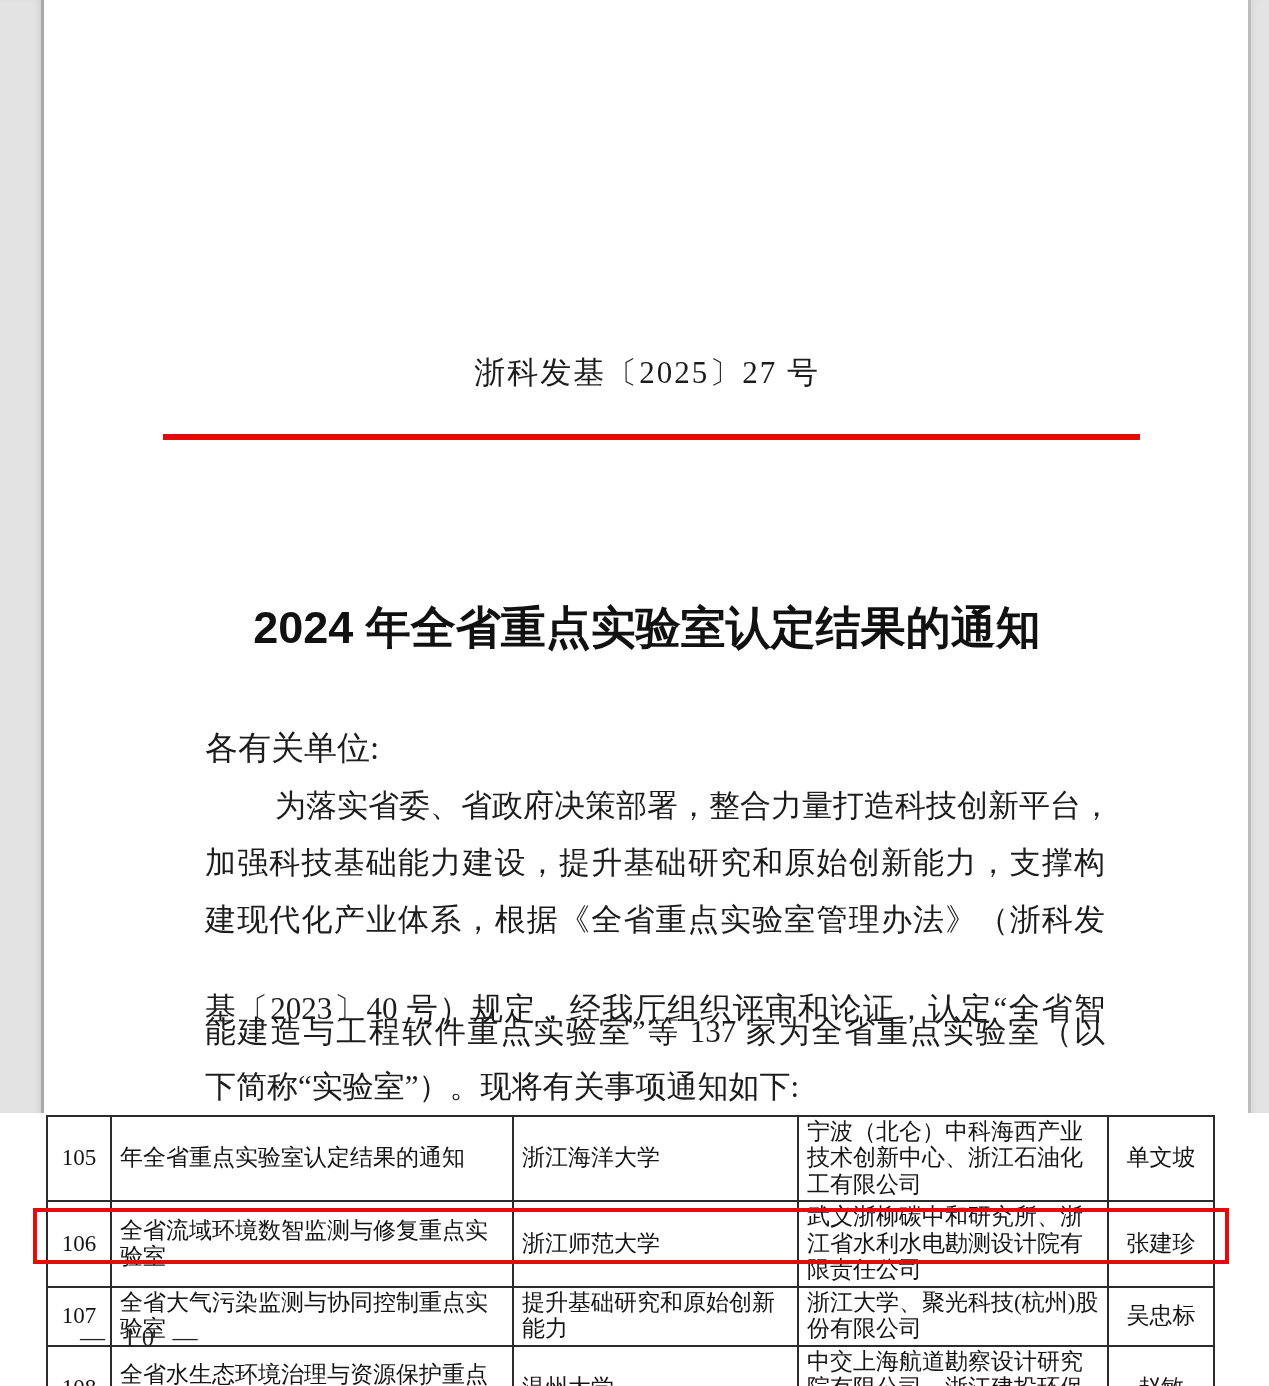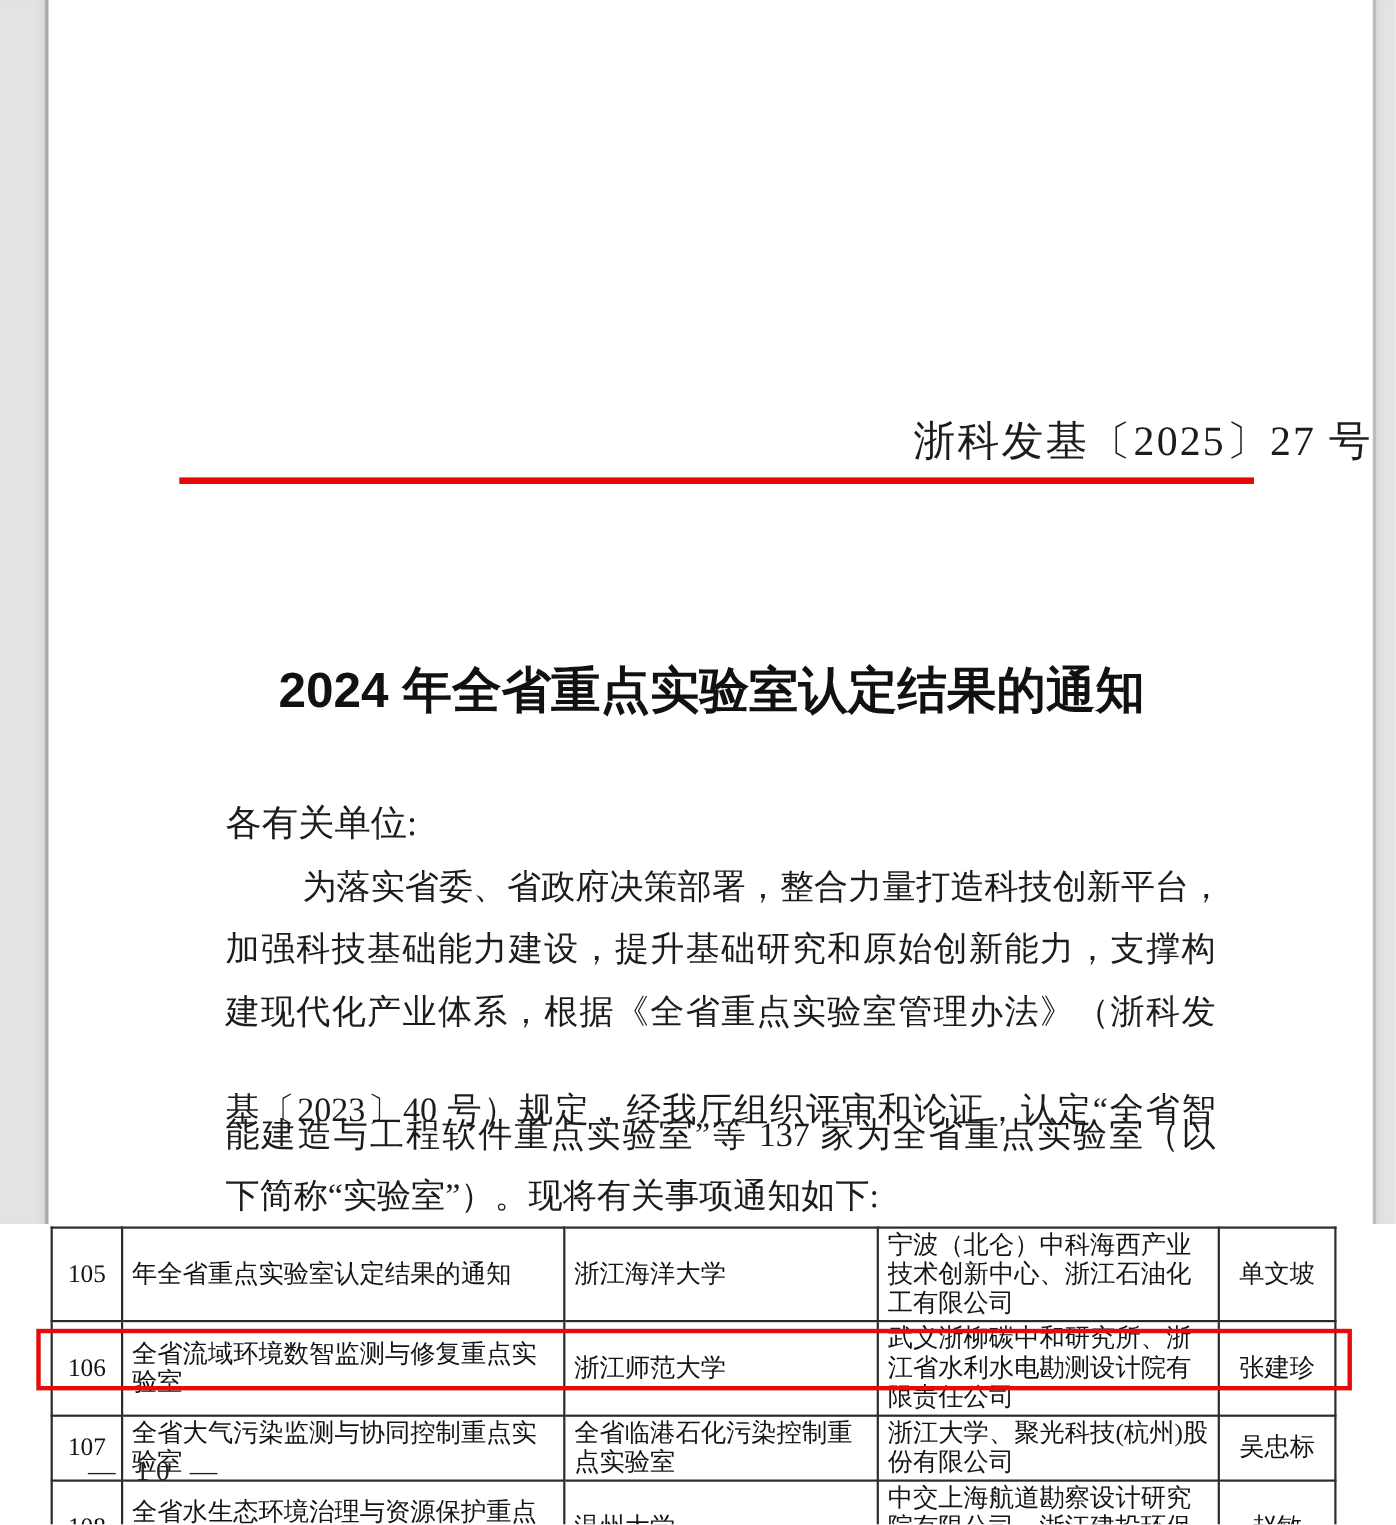--- a/index.html
+++ b/index.html
@@ -17,21 +17,21 @@
   .margin-right { right:0; width:21px; border-left:3px solid #bdbdbd; box-shadow:inset 6px 0 6px -4px #d6d6d6; }
 
   .red-header {
     position:absolute; top:146px; left:46px; width:1202px;
     text-align:center; font-size:97px; font-weight:bold;
     letter-spacing:3px; color:#ee1209; white-space:nowrap;
     font-family:"Liberation Serif","DejaVu Serif",serif;
   }
   .doc-number {
     position:absolute; top:352px; left:46px; width:1202px;
-    text-align:right; font-size:38px; letter-spacing:2px;margin-top:24px;
+    text-align:center; font-size:31px; letter-spacing:2px;
   }
   .red-rule {
     position:absolute; top:434px; left:163px; width:977px; height:6px;
     background:#e60909;
   }
   .notice-title {
     position:absolute; left:46px; width:1202px; text-align:center;
     font-size:45px; font-weight:900; white-space:nowrap;
     font-family:"Liberation Sans","DejaVu Sans",sans-serif;
     color:#111;
@@ -117,21 +117,21 @@
     <tr class="r1">
       <td class="c-no">106</td>
       <td class="c-lab">全省流域环境数智监测与修复重点实验室</td>
       <td class="c-host">浙江师范大学</td>
       <td class="c-part">武义浙柳碳中和研究所、浙江省水利水电勘测设计院有限责任公司</td>
       <td class="c-dir">张建珍</td>
     </tr>
     <tr class="r2">
       <td class="c-no">107</td>
       <td class="c-lab">全省大气污染监测与协同控制重点实验室</td>
-      <td class="c-host">全省临港石化污染控制重点实验室</td>
+      <td class="c-host">提升基础研究和原始创新能力</td>
       <td class="c-part">浙江大学、聚光科技(杭州)股份有限公司</td>
       <td class="c-dir">吴忠标</td>
     </tr>
     <tr class="r3">
       <td class="c-no">108</td>
       <td class="c-lab">全省水生态环境治理与资源保护重点实验室</td>
       <td class="c-host">温州大学</td>
       <td class="c-part">中交上海航道勘察设计研究院有限公司、浙江建投环保工程有限公司</td>
       <td class="c-dir">赵敏</td>
     </tr>

